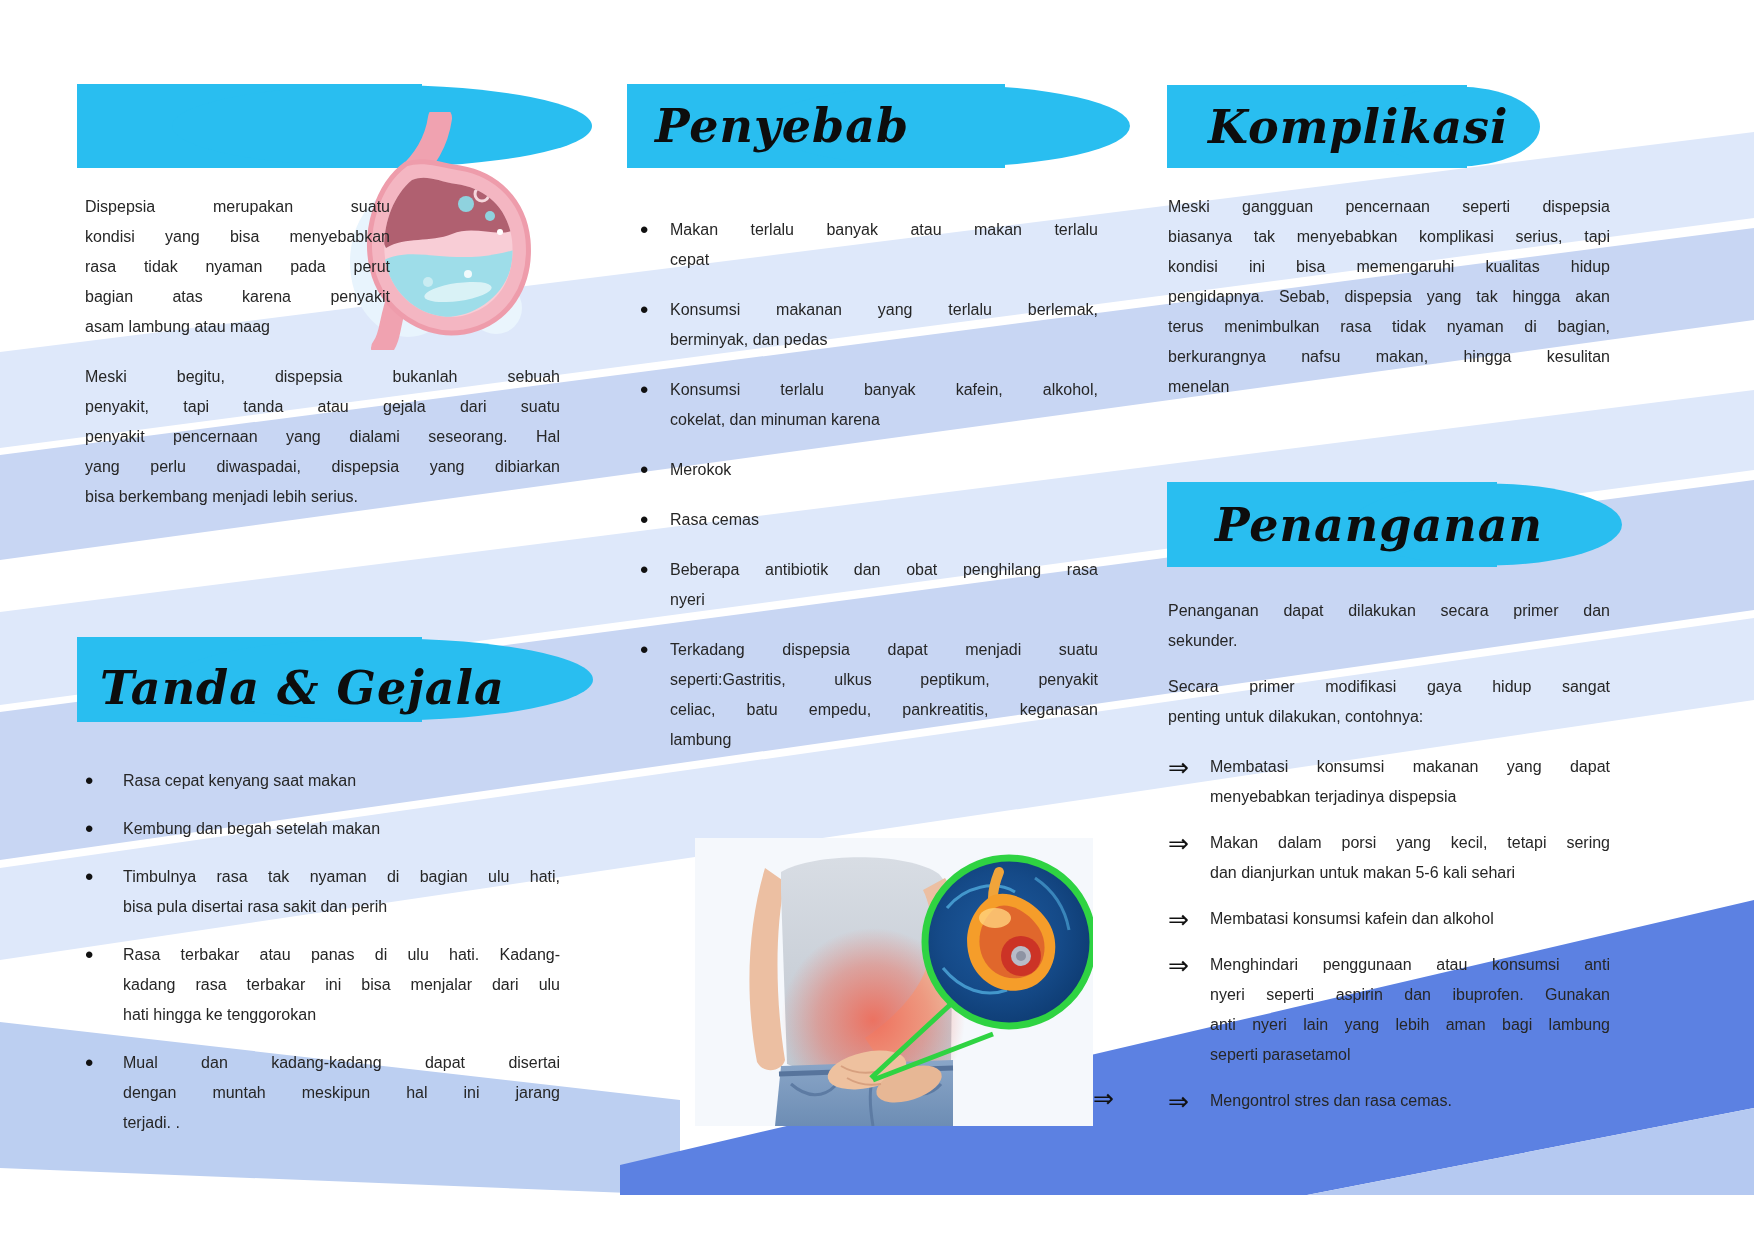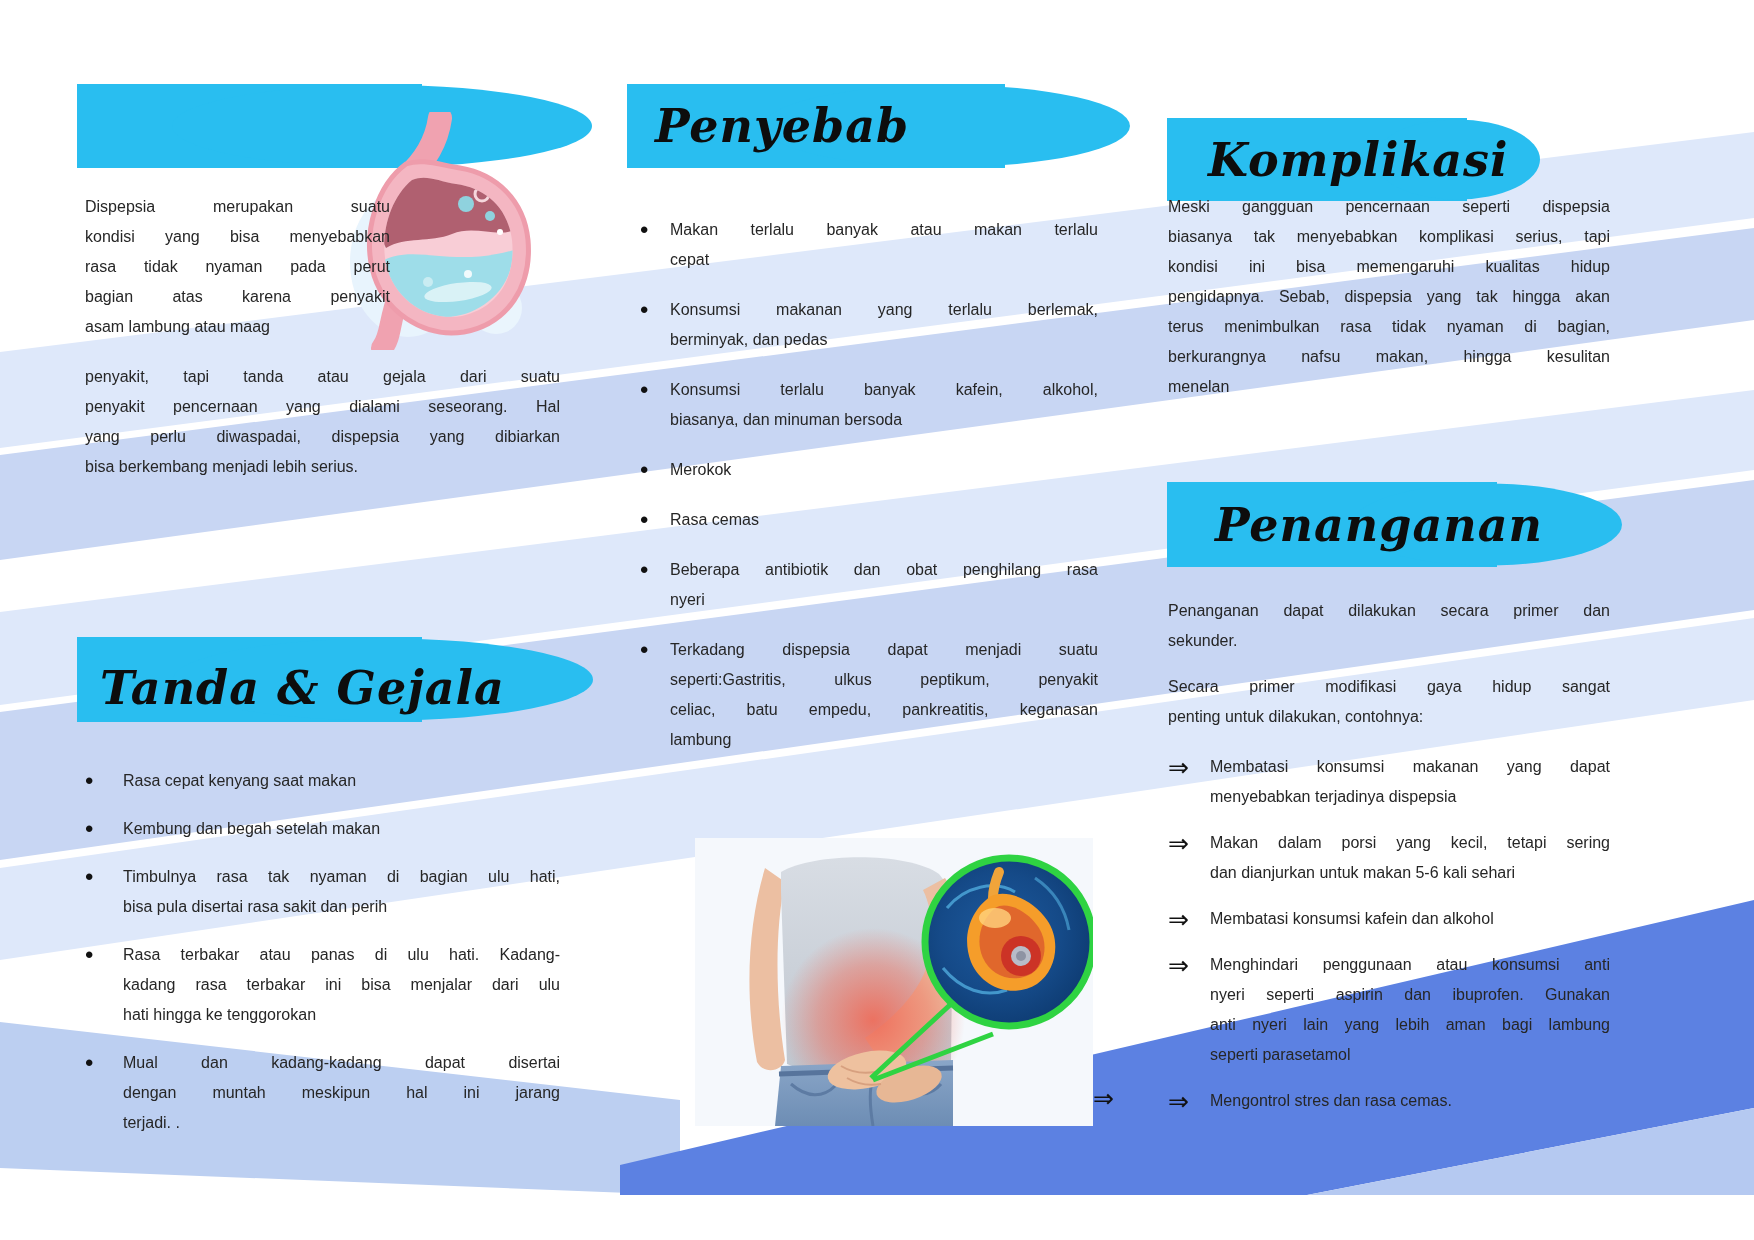--- a/index.html
+++ b/index.html
@@ -78,20 +78,21 @@
 
     <div class="para" style="left:85px;top:192px;width:305px;">
       <span class="line">Dispepsia merupakan suatu</span>
       <span class="line">kondisi yang bisa menyebabkan</span>
       <span class="line">rasa tidak nyaman pada perut</span>
       <span class="line">bagian atas karena penyakit</span>
       <span class="line last">asam lambung atau maag</span>
     </div>
 
     <div class="para" style="left:85px;top:362px;width:475px;">
+      <span class="line">Meski begitu, dispepsia bukanlah sebuah</span>
       <span class="line">penyakit, tapi tanda atau gejala dari suatu</span>
       <span class="line">penyakit pencernaan yang dialami seseorang. Hal</span>
       <span class="line">yang perlu diwaspadai, dispepsia yang dibiarkan</span>
       <span class="line last">bisa berkembang menjadi lebih serius.</span>
     </div>
 
     <div class="pill" style="left:77px;top:637px;width:516px;height:85px;">
       <svg width="516" height="85" viewBox="0 0 516 85">
         <rect x="0" y="0" width="345" height="85" fill="#29BEF0"></rect>
         <ellipse cx="306" cy="42.5" rx="210" ry="41" fill="#29BEF0"></ellipse>
@@ -160,21 +161,21 @@
         <span class="b-dot">•</span>
         <div class="b-text">
           <span class="line">Konsumsi makanan yang terlalu berlemak,</span>
           <span class="line last">berminyak, dan pedas</span>
         </div>
       </div>
       <div class="b-item">
         <span class="b-dot">•</span>
         <div class="b-text">
           <span class="line">Konsumsi terlalu banyak kafein, alkohol,</span>
-          <span class="line last">biasanya, dan minuman bersoda</span>
+          <span class="line last">cokelat, dan minuman karena</span>
         </div>
       </div>
       <div class="b-item">
         <span class="b-dot">•</span>
         <div class="b-text">
             <span class="line last">Merokok</span>
           </div>
       </div>
       <div class="b-item">
         <span class="b-dot">•</span>
@@ -247,21 +248,21 @@
         <ellipse cx="300" cy="80" rx="16" ry="10" fill="#FFD37E" opacity="0.8"></ellipse>
         <circle cx="326" cy="118" r="20" fill="#CC3326"></circle>
         <circle cx="326" cy="118" r="10" fill="#B8BCC8"></circle>
         <circle cx="326" cy="118" r="5" fill="#8E93A3"></circle>
       </g>
     </svg>
   </section>
 
   <section>
 
-    <div class="pill" style="left:1167px;top:85px;width:373px;height:83px;margin-top:33px;">
+    <div class="pill" style="left:1167px;top:85px;width:373px;height:83px;">
       <svg width="373" height="83" viewBox="0 0 373 83">
         <rect x="0" y="0" width="300" height="83" fill="#29BEF0"></rect>
         <ellipse cx="290" cy="41.5" rx="83" ry="40" fill="#29BEF0"></ellipse>
       </svg>
       <span class="pill-label" style="left:41px;">Komplikasi</span>
     </div>
 
     <div class="para" style="left:1168px;top:192px;width:442px;">
       <span class="line">Meski gangguan pencernaan seperti dispepsia</span>
       <span class="line">biasanya tak menyebabkan komplikasi serius, tapi</span>

